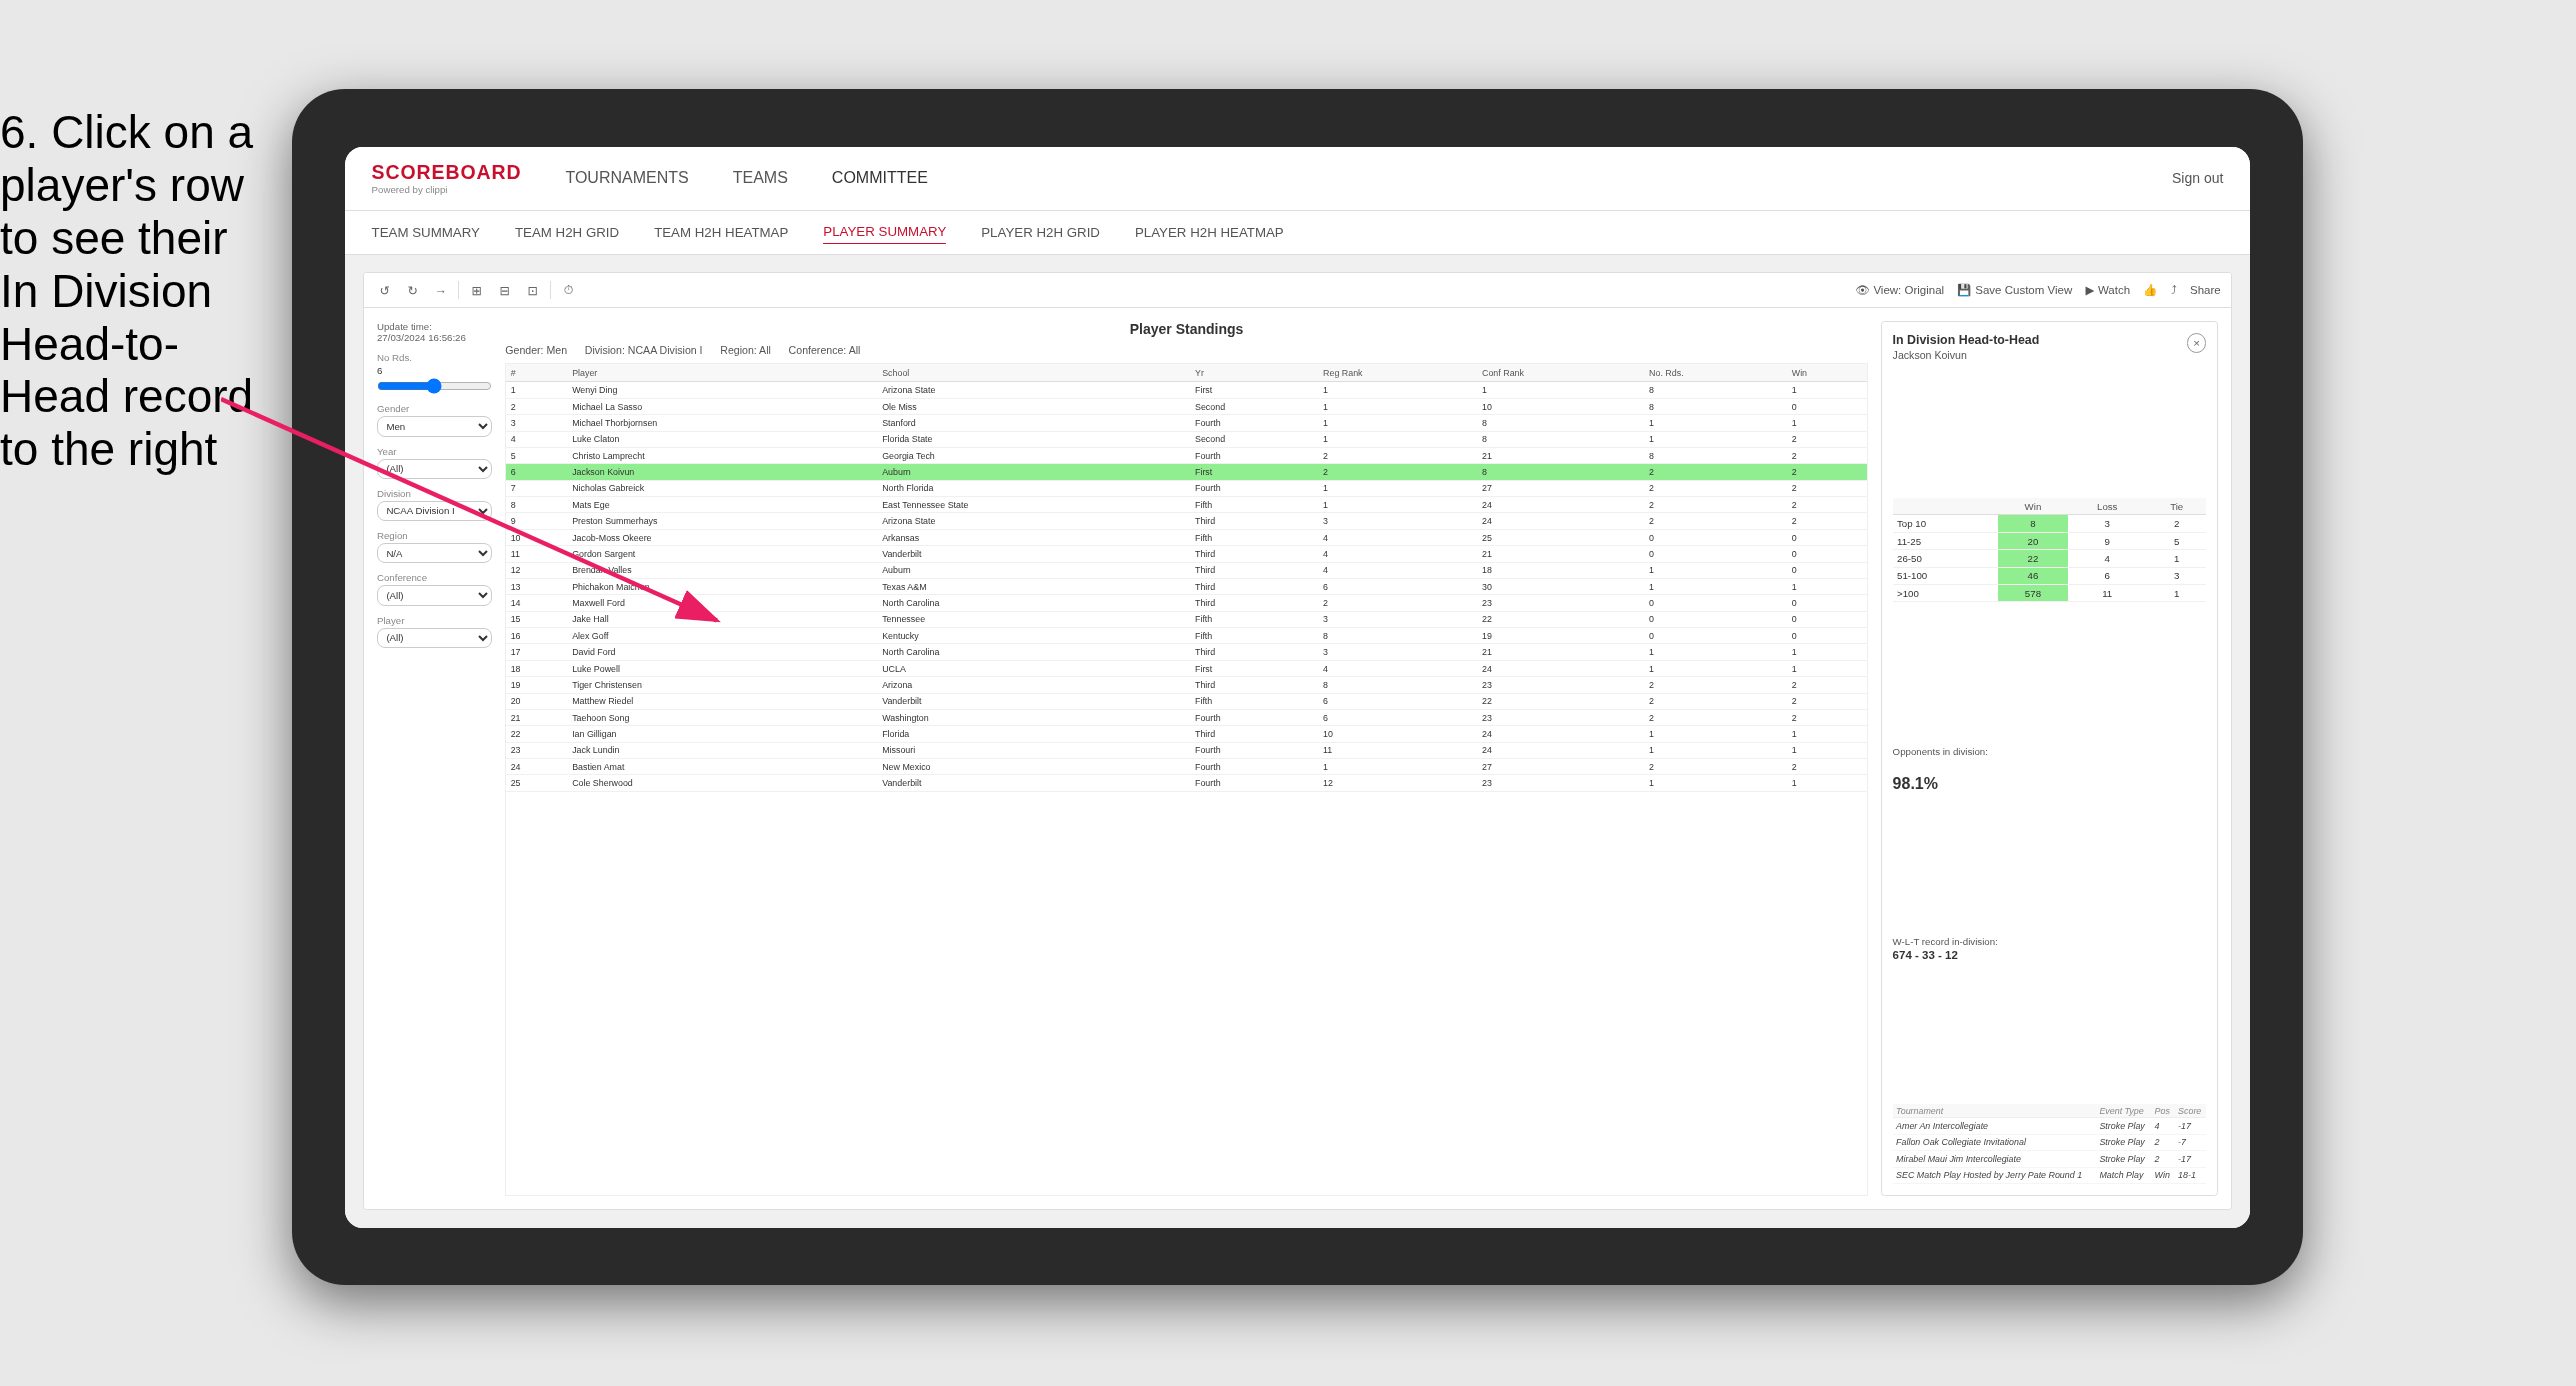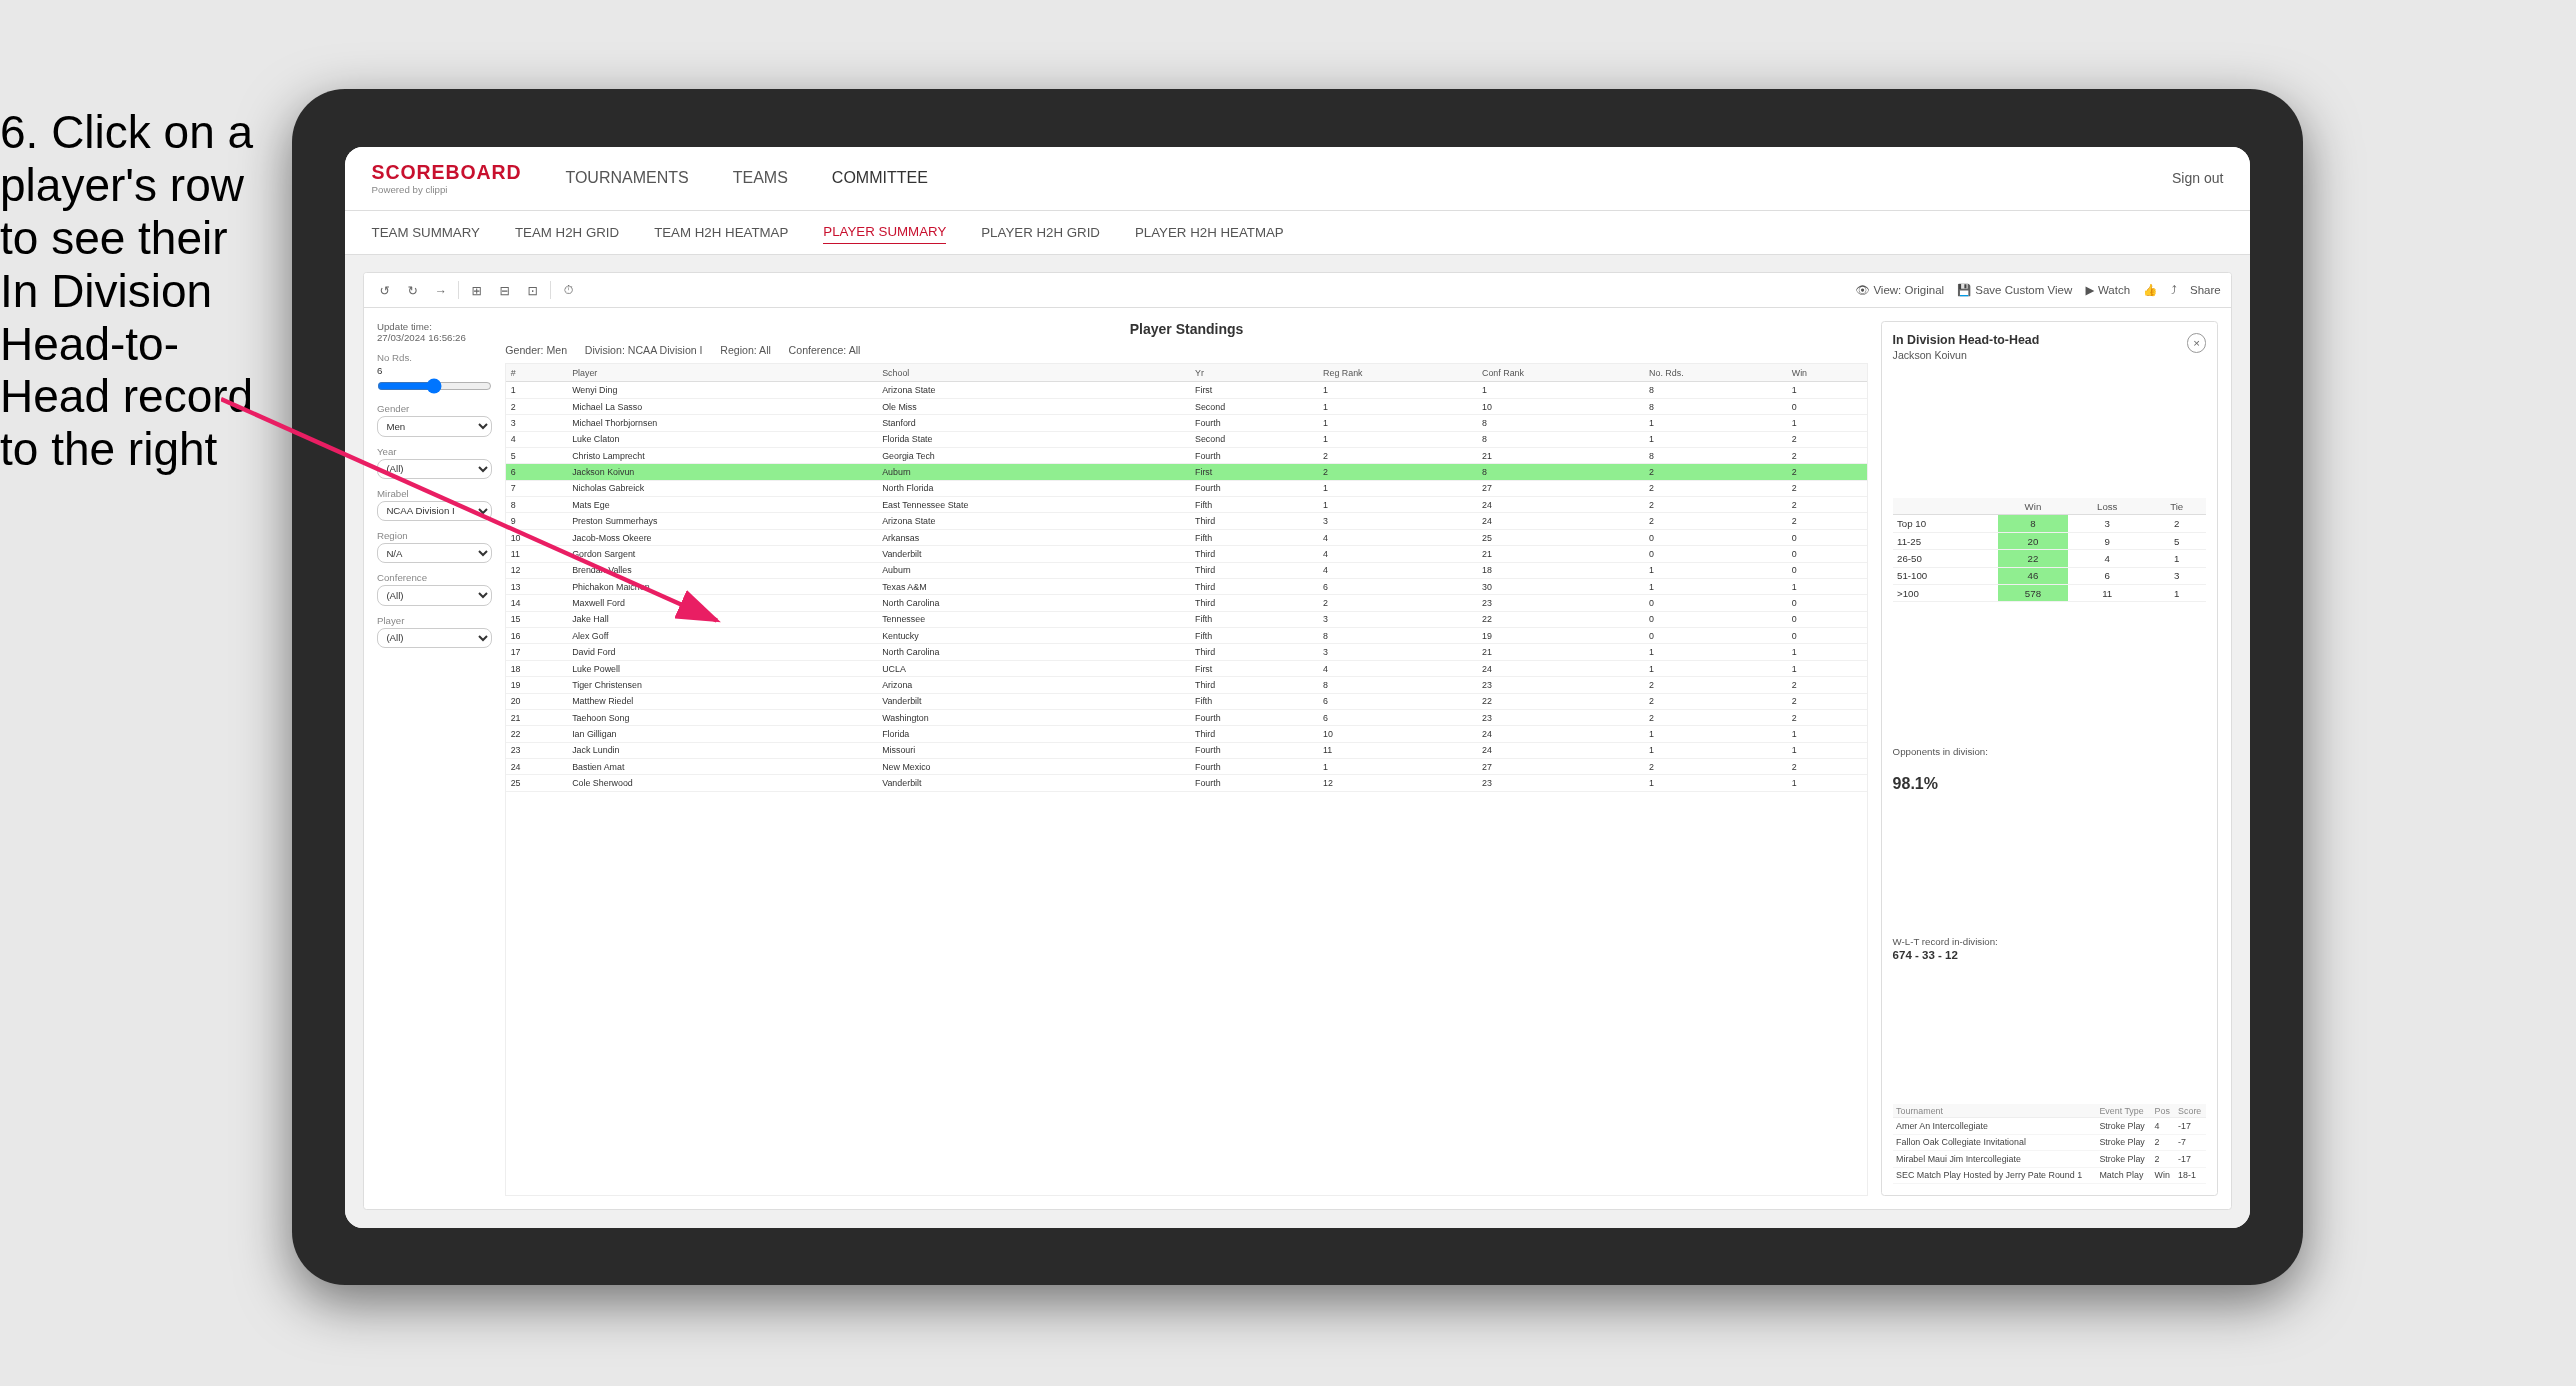--- a/index.html
+++ b/index.html
@@ -406,20 +406,21 @@
       font-weight: bold;
       color: #333;
       margin-top: 1.8px;
     }
 
     .h2h-tournament-table {
       width: 100%;
       border-collapse: collapse;
       font-size: 8.9px;
       margin-top: 6px;
+      font-style: italic;
     }
 
     .h2h-tournament-table th {
       text-align: left;
       color: #888;
       font-size: 8.9px;
       padding: 1.8px 3.5px;
       border-bottom: 0.9px solid #eee;
     }
 
@@ -527,21 +528,21 @@
             </div>
 
             <div class="filter-group">
               <div class="filter-label">Year</div>
               <select class="filter-select">
                 <option>(All)</option>
               </select>
             </div>
 
             <div class="filter-group">
-              <div class="filter-label">Mirabel</div>
+              <div class="filter-label">Division</div>
               <select class="filter-select">
                 <option>NCAA Division I</option>
               </select>
             </div>
 
             <div class="filter-group">
               <div class="filter-label">Region</div>
               <select class="filter-select">
                 <option>N/A</option>
               </select>

